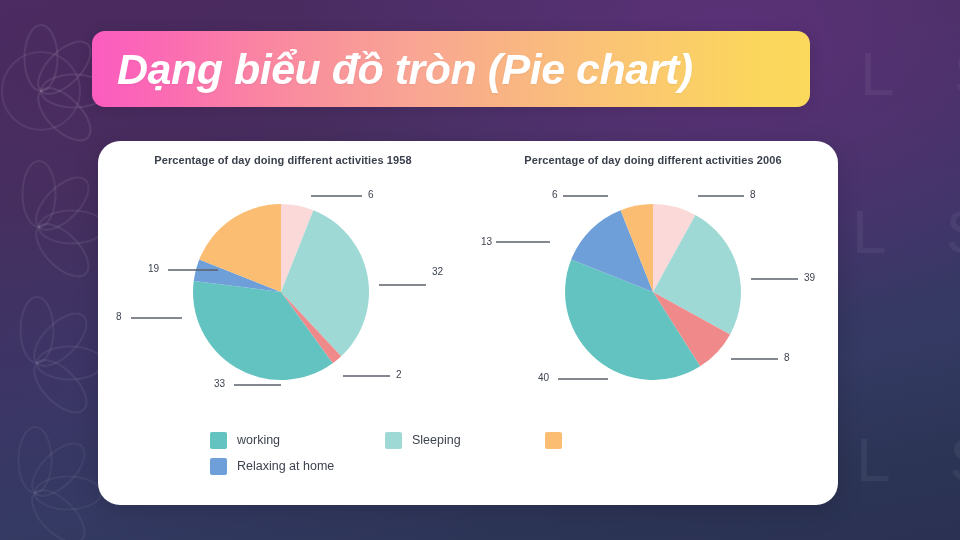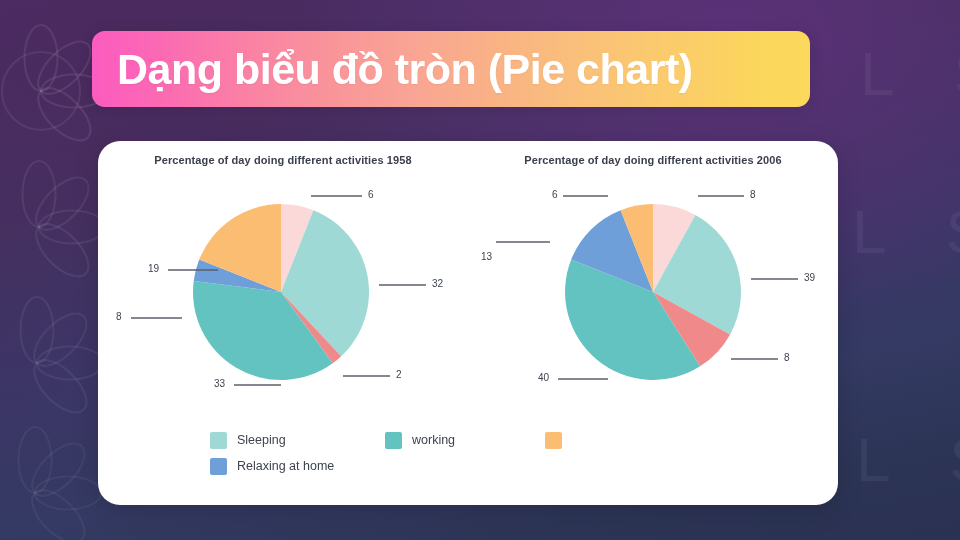--- a/index.html
+++ b/index.html
@@ -43,20 +43,21 @@
     left: 92px; top: 31px;
     width: 718px; height: 76px;
     border-radius: 13px;
     background: linear-gradient(90deg,
         #fb5cc0 0%, #fb69b4 9%, #fa82a4 22%,
         #f9949a 33%, #f9a594 45%, #f9b285 56%,
         #fac07a 68%, #fbcb6c 80%, #fbd65d 92%, #fbd95c 100%);
     display: flex;
     align-items: center;
     box-shadow: 0 2px 16px rgba(0,0,0,0.12);
+    font-style: italic;
   }
   #title-text {
     color: #ffffff;
     font-size: 43px;
     font-weight: bold;
     letter-spacing: -0.5px;
     padding-left: 25px;
     line-height: 1;
     white-space: nowrap;
     text-shadow: 0 1px 2px rgba(0,0,0,0.05);
@@ -210,21 +211,21 @@
             <g stroke="#5a5f6b" stroke-width="1.3" fill="none">
               <line x1="213" y1="22" x2="264" y2="22"></line>
               <line x1="281" y1="111" x2="328" y2="111"></line>
               <line x1="245" y1="202" x2="292" y2="202"></line>
               <line x1="136" y1="211" x2="183" y2="211"></line>
               <line x1="33" y1="144" x2="84" y2="144"></line>
               <line x1="70" y1="96" x2="120" y2="96"></line>
             </g>
           </svg>
           <div class="lbl" style="left:270px; top:15px;">6</div>
-          <div class="lbl" style="left:334px; top:104px;">32</div>
+          <div class="lbl" style="left:334px; top:92px;">32</div>
           <div class="lbl" style="left:298px; top:195px;">2</div>
           <div class="lbl" style="left:116px; top:204px;">33</div>
           <div class="lbl" style="left:18px; top:137px;">8</div>
           <div class="lbl" style="left:50px; top:89px;">19</div>
         </div>
       </div>
 
       <div class="chart-block">
         <div class="chart-title">Percentage of day doing different activities 2006</div>
         <div class="pie-area">
@@ -250,37 +251,37 @@
               <line x1="263" y1="185" x2="310" y2="185"></line>
               <line x1="90" y1="205" x2="140" y2="205"></line>
               <line x1="28" y1="68" x2="82" y2="68"></line>
               <line x1="95" y1="22" x2="140" y2="22"></line>
             </g>
           </svg>
           <div class="lbl" style="left:282px; top:15px;">8</div>
           <div class="lbl" style="left:336px; top:98px;">39</div>
           <div class="lbl" style="left:316px; top:178px;">8</div>
           <div class="lbl" style="left:70px; top:198px;">40</div>
-          <div class="lbl" style="left:13px; top:77px;">13</div>
+          <div class="lbl" style="left:13px; top:62px;">13</div>
           <div class="lbl" style="left:84px; top:15px;">6</div>
         </div>
       </div>
 
     </div>
 
     <div id="legend">
       <div class="legend-item">
+        <span class="swatch" style="background:#63c3c0"></span>
+        <span class="legend-label">working</span>
+      </div>
+      <div class="legend-item">
         <span class="swatch" style="background:#9ed9d5"></span>
         <span class="legend-label">Sleeping</span>
       </div>
       <div class="legend-item">
-        <span class="swatch" style="background:#63c3c0"></span>
-        <span class="legend-label">working</span>
-      </div>
-      <div class="legend-item">
         <span class="swatch" style="background:#fbbd72"></span>
       </div>
       <div class="legend-item">
         <span class="swatch" style="background:#6f9fd8"></span>
         <span class="legend-label">Relaxing at home</span>
       </div>
     </div>
 
   </div>
 </div>

